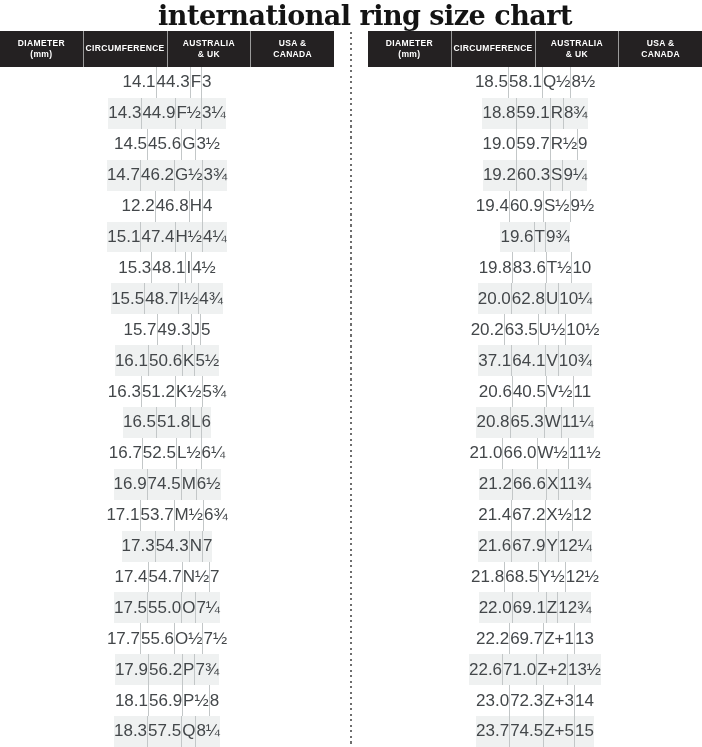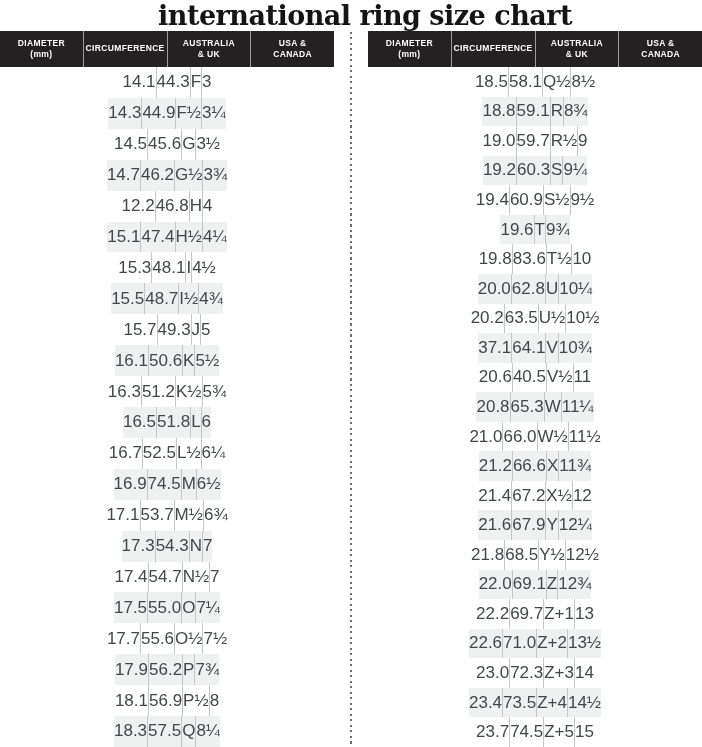--- a/index.html
+++ b/index.html
@@ -362,26 +362,20 @@
             <div class="td">Z+2</div>
             <div class="td">13½</div>
           </div>
           <div class="tr">
             <div class="td">23.0</div>
             <div class="td">72.3</div>
             <div class="td">Z+3</div>
             <div class="td">14</div>
           </div>
           <div class="tr">
-            <div class="td">23.4</div>
-            <div class="td">73.5</div>
-            <div class="td">Z+4</div>
-            <div class="td">14½</div>
-          </div>
-          <div class="tr">
             <div class="td">23.7</div>
             <div class="td">74.5</div>
             <div class="td">Z+5</div>
             <div class="td">15</div>
           </div>
         </div>
     </div>
   </div>
 </div>
 

